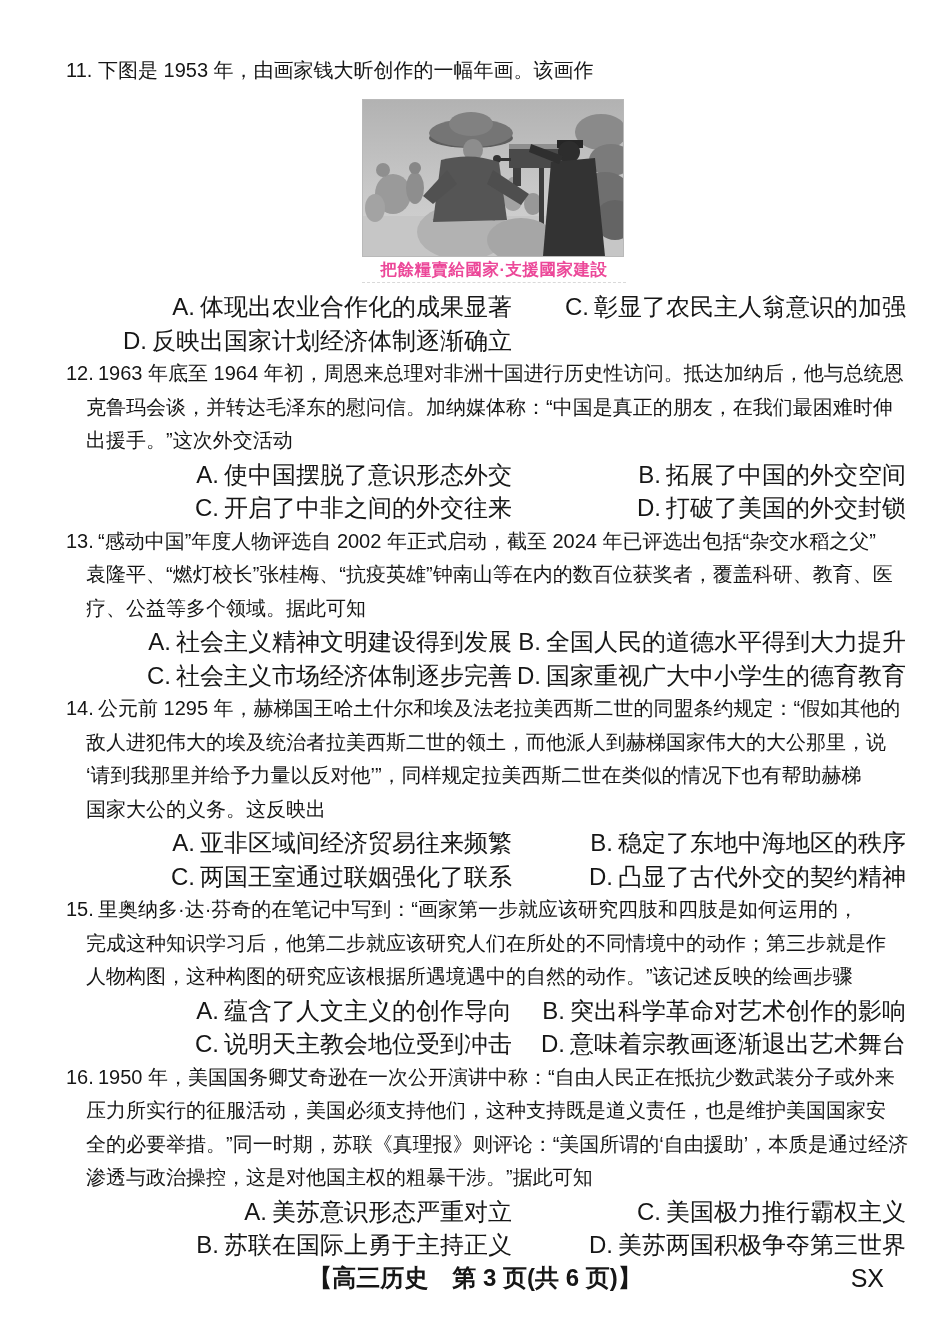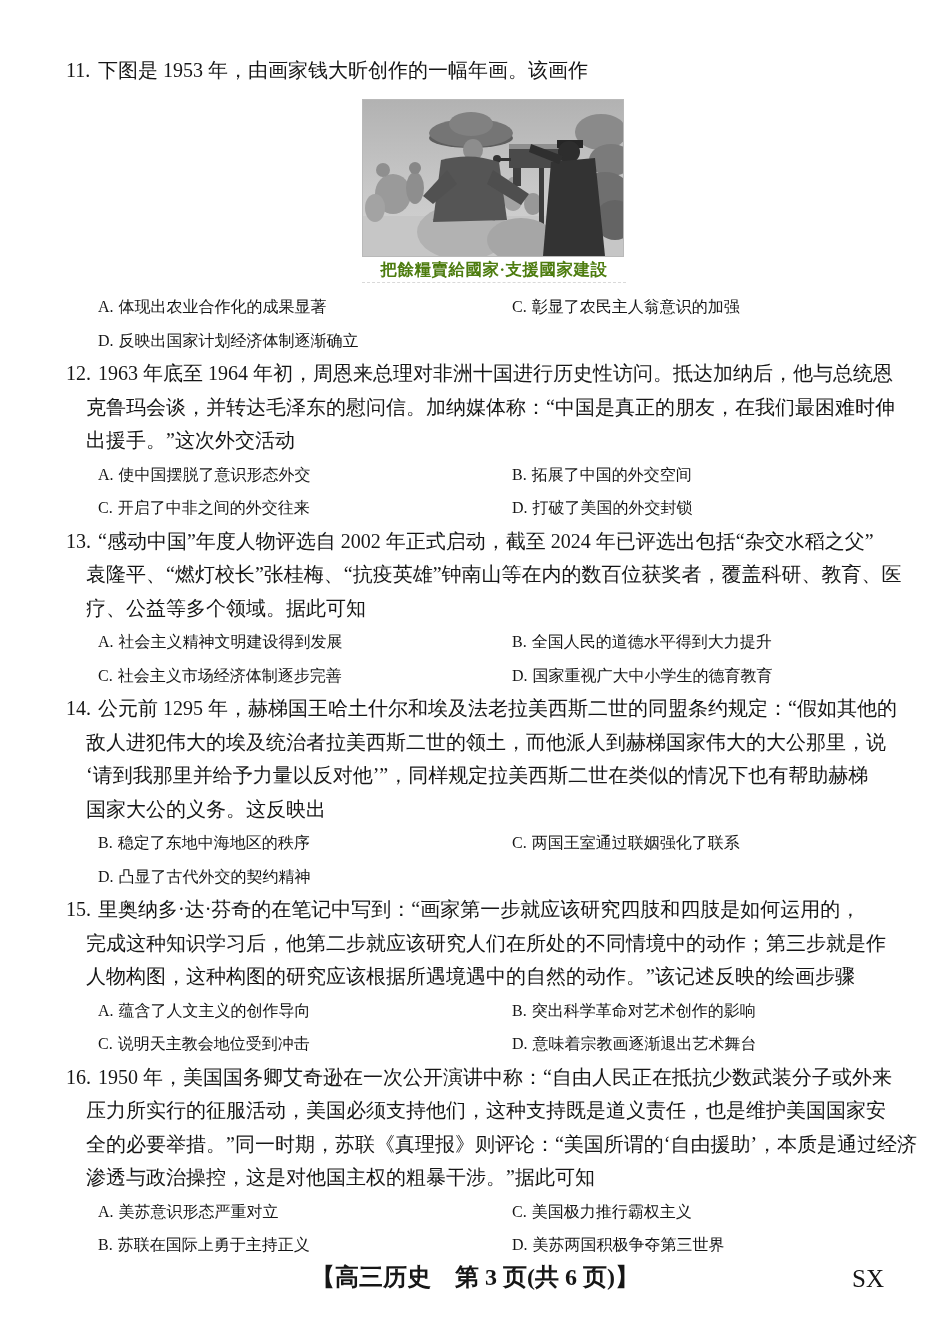--- a/index.html
+++ b/index.html
@@ -1,47 +1,47 @@
 <!DOCTYPE html>
 <html><head>
 <meta charset="utf-8">
 <style>
   html,body { margin:0; padding:0; background:#e8e8e8; }
   .page {
     position:relative;
     width:950px; height:1344px;
     margin:0 auto;
     background:#ffffff;
-    font-family:Liberation Serif, serif;
+    font-family:Liberation Sans, sans-serif;
     color:#161616;
     overflow:hidden;
   }
   .content { position:absolute; left:66px; top:54px; width:840px; }
   .line { line-height:33.5px; font-size:20px; white-space:nowrap; }
   .qnum { display:inline-block; min-width:32px; }
   .cont { margin-left:20px; }
   .options { margin-left:32px; display:grid; grid-template-columns:414px 1fr; }
-  .option { line-height:33.5px; font-size:16px; white-space:nowrap; }
+  .option { line-height:33.5px; font-size:24px; white-space:nowrap;text-align:right; }
   .opt-label { margin-right:5px; }
 
   .figure-wrap { margin:11px 0 7.5px 296px; width:264px; }
   .painting {
     width:260px; height:156px;
     border:1px solid #b9b9b9;
     display:block;
     background:#c7c7c7;
   }
   .painting svg { display:block; }
   .caption {
     text-align:center;
     font-weight:bold;
     font-size:16.5px;
     line-height:21px;
     letter-spacing:0.5px;
-    color:#4d7c0f;
+    color:#ec4899;
     margin-top:2px;
     white-space:nowrap;
   }
   .caption-underline { border-bottom:1px dashed #d9d9d9; margin-top:2px; height:0; }
 
   .footer {
     position:absolute; top:1261px; left:0; width:950px;
     text-align:center;
     font-size:24px; font-weight:bold; line-height:33.5px;
     white-space:nowrap;
@@ -149,20 +149,21 @@
         <div class="option"><span class="opt-label">D.</span><span>国家重视广大中小学生的德育教育</span></div>
       </div>
     </div>
 
     <div>
       <div class="line"><span class="qnum">14.</span><span>公元前 1295 年，赫梯国王哈土什尔和埃及法老拉美西斯二世的同盟条约规定：“假如其他的</span></div>
       <div class="line cont">敌人进犯伟大的埃及统治者拉美西斯二世的领土，而他派人到赫梯国家伟大的大公那里，说</div>
       <div class="line cont">‘请到我那里并给予力量以反对他’”，同样规定拉美西斯二世在类似的情况下也有帮助赫梯</div>
       <div class="line cont">国家大公的义务。这反映出</div>
       <div class="options">
+        <div class="option"><span class="opt-label">A.</span><span>亚非区域间经济贸易往来频繁</span></div>
         <div class="option"><span class="opt-label">B.</span><span>稳定了东地中海地区的秩序</span></div>
         <div class="option"><span class="opt-label">C.</span><span>两国王室通过联姻强化了联系</span></div>
         <div class="option"><span class="opt-label">D.</span><span>凸显了古代外交的契约精神</span></div>
       </div>
     </div>
 
     <div>
       <div class="line"><span class="qnum">15.</span><span>里奥纳多·达·芬奇的在笔记中写到：“画家第一步就应该研究四肢和四肢是如何运用的，</span></div>
       <div class="line cont">完成这种知识学习后，他第二步就应该研究人们在所处的不同情境中的动作；第三步就是作</div>
       <div class="line cont">人物构图，这种构图的研究应该根据所遇境遇中的自然的动作。”该记述反映的绘画步骤</div>

